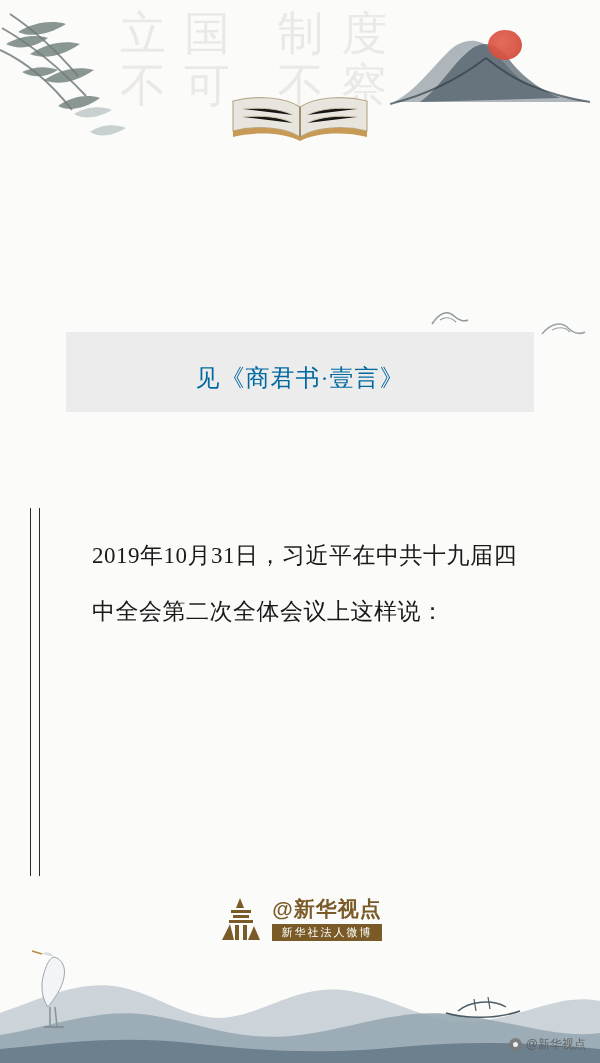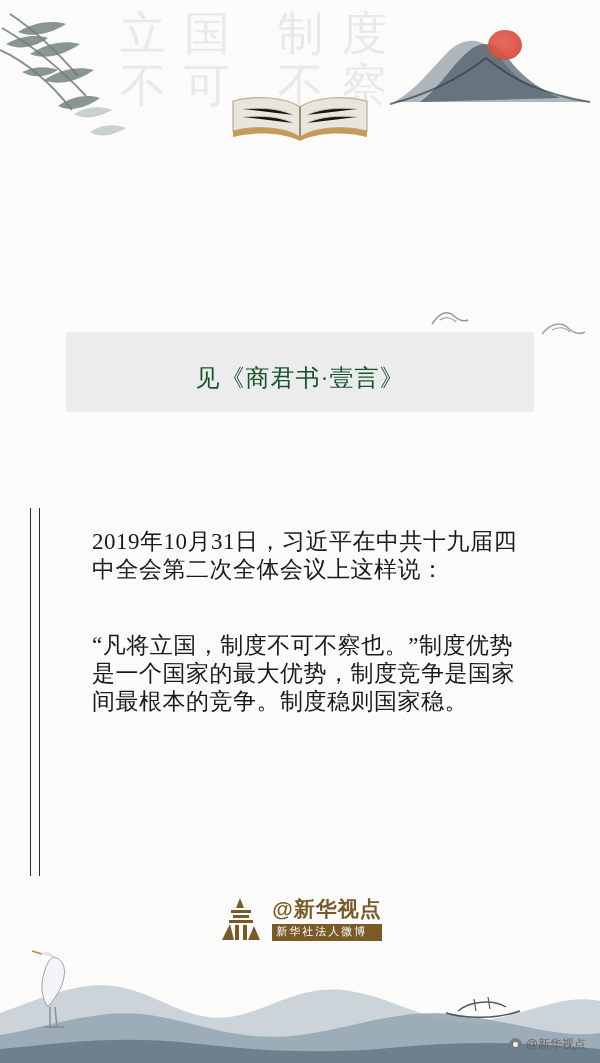--- a/index.html
+++ b/index.html
@@ -102,21 +102,21 @@
     position: absolute;
     top: 332px;
     left: 66px;
     width: 468px;
     height: 92px;
     display: flex;
     align-items: center;
     justify-content: center;
     font-size: 24px;
     letter-spacing: 1px;
-    color: #14532d;
+    color: #0369a1;
   }
 
   
   .crane-a { position: absolute; top: 306px; left: 430px; width: 40px; height: 26px; }
   .crane-b { position: absolute; top: 318px; left: 540px; width: 46px; height: 26px; }
 
   
   .rule-outer {
     position: absolute;
     left: 30px;
@@ -136,21 +136,21 @@
 
   
   .body-block {
     position: absolute;
     left: 92px;
     top: 528px;
     width: 430px;
   }
   .body-para {
     font-size: 23px;
-    line-height: 28px;
+    line-height: 56px;
     color: #191919;
     letter-spacing: .5px;
     margin: 0;
   }
   .body-para.second {
     margin-top: 48px;
   }
 
   
   .logo-wrap {
@@ -173,22 +173,22 @@
     font-family: "Liberation Sans", sans-serif;
   }
   .logo-sub {
     margin-top: 3px;
     font-size: 11px;
     color: #ffffff;
     background: #7a5b28;
     padding: 2px 4px;
     letter-spacing: 2px;
     line-height: 13px;
-    text-align: left;
-    font-family: Liberation Mono, monospace;
+    text-align: center;
+    font-family: Liberation Sans, sans-serif;
   }
 
   
   .bottom-art {
     position: absolute;
     left: 0;
     bottom: 0;
     width: 600px;
     height: 120px;
   }
@@ -282,21 +282,20 @@
   </svg>
 
   <div class="source-band"></div>
   <div class="source-text">见《商君书·壹言》</div>
 
   <div class="rule-outer"></div>
   <div class="rule-inner"></div>
 
   <div class="body-block">
     <p class="body-para">2019年10月31日，习近平在中共十九届四中全会第二次全体会议上这样说：</p>
-    <p class="body-para second">“凡将立国，制度不可不察也。”制度优势是一个国家的最大优势，制度竞争是国家间最根本的竞争。制度稳则国家稳。</p>
   </div>
 
   <div class="logo-wrap">
     <svg class="logo-mark" viewBox="0 0 46 46">
       <g fill="#7a5b28">
         <path d="M22 2 L 26 12 L 18 12 Z"></path>
         <rect x="13" y="14" width="20" height="3"></rect>
         <rect x="15" y="19" width="16" height="3"></rect>
         <rect x="11" y="24" width="24" height="3"></rect>
         <rect x="17" y="29" width="4" height="15"></rect>

